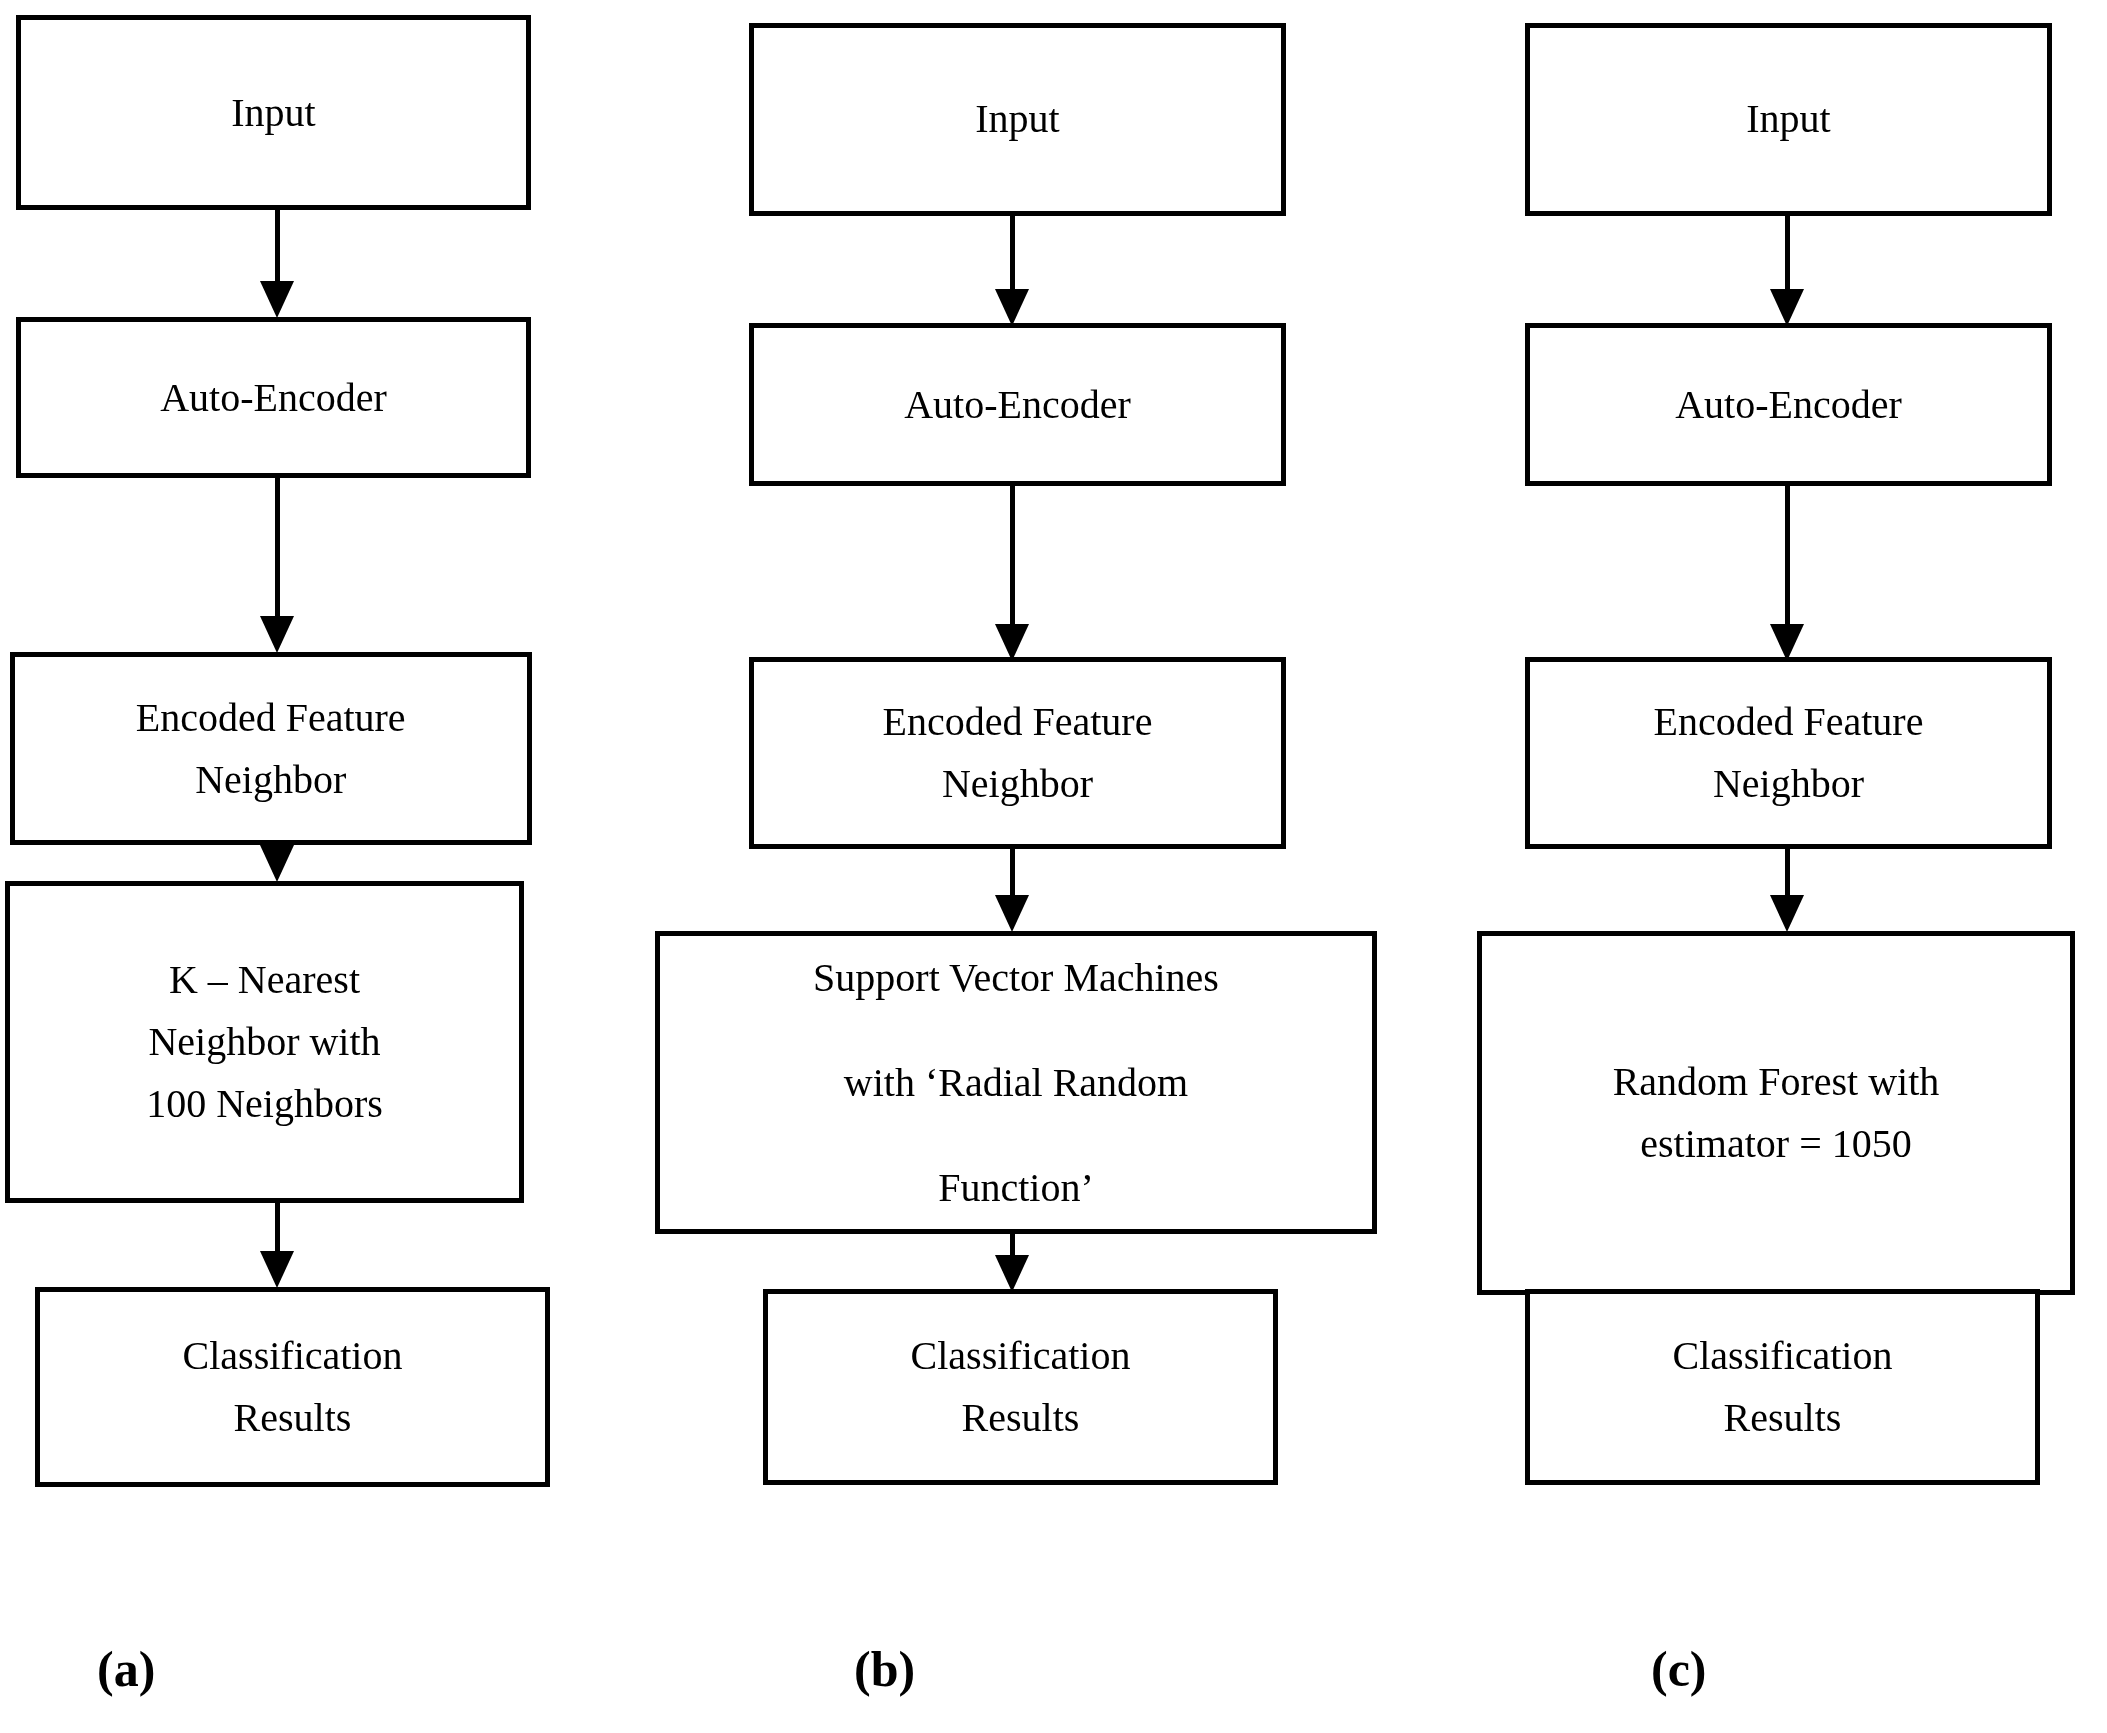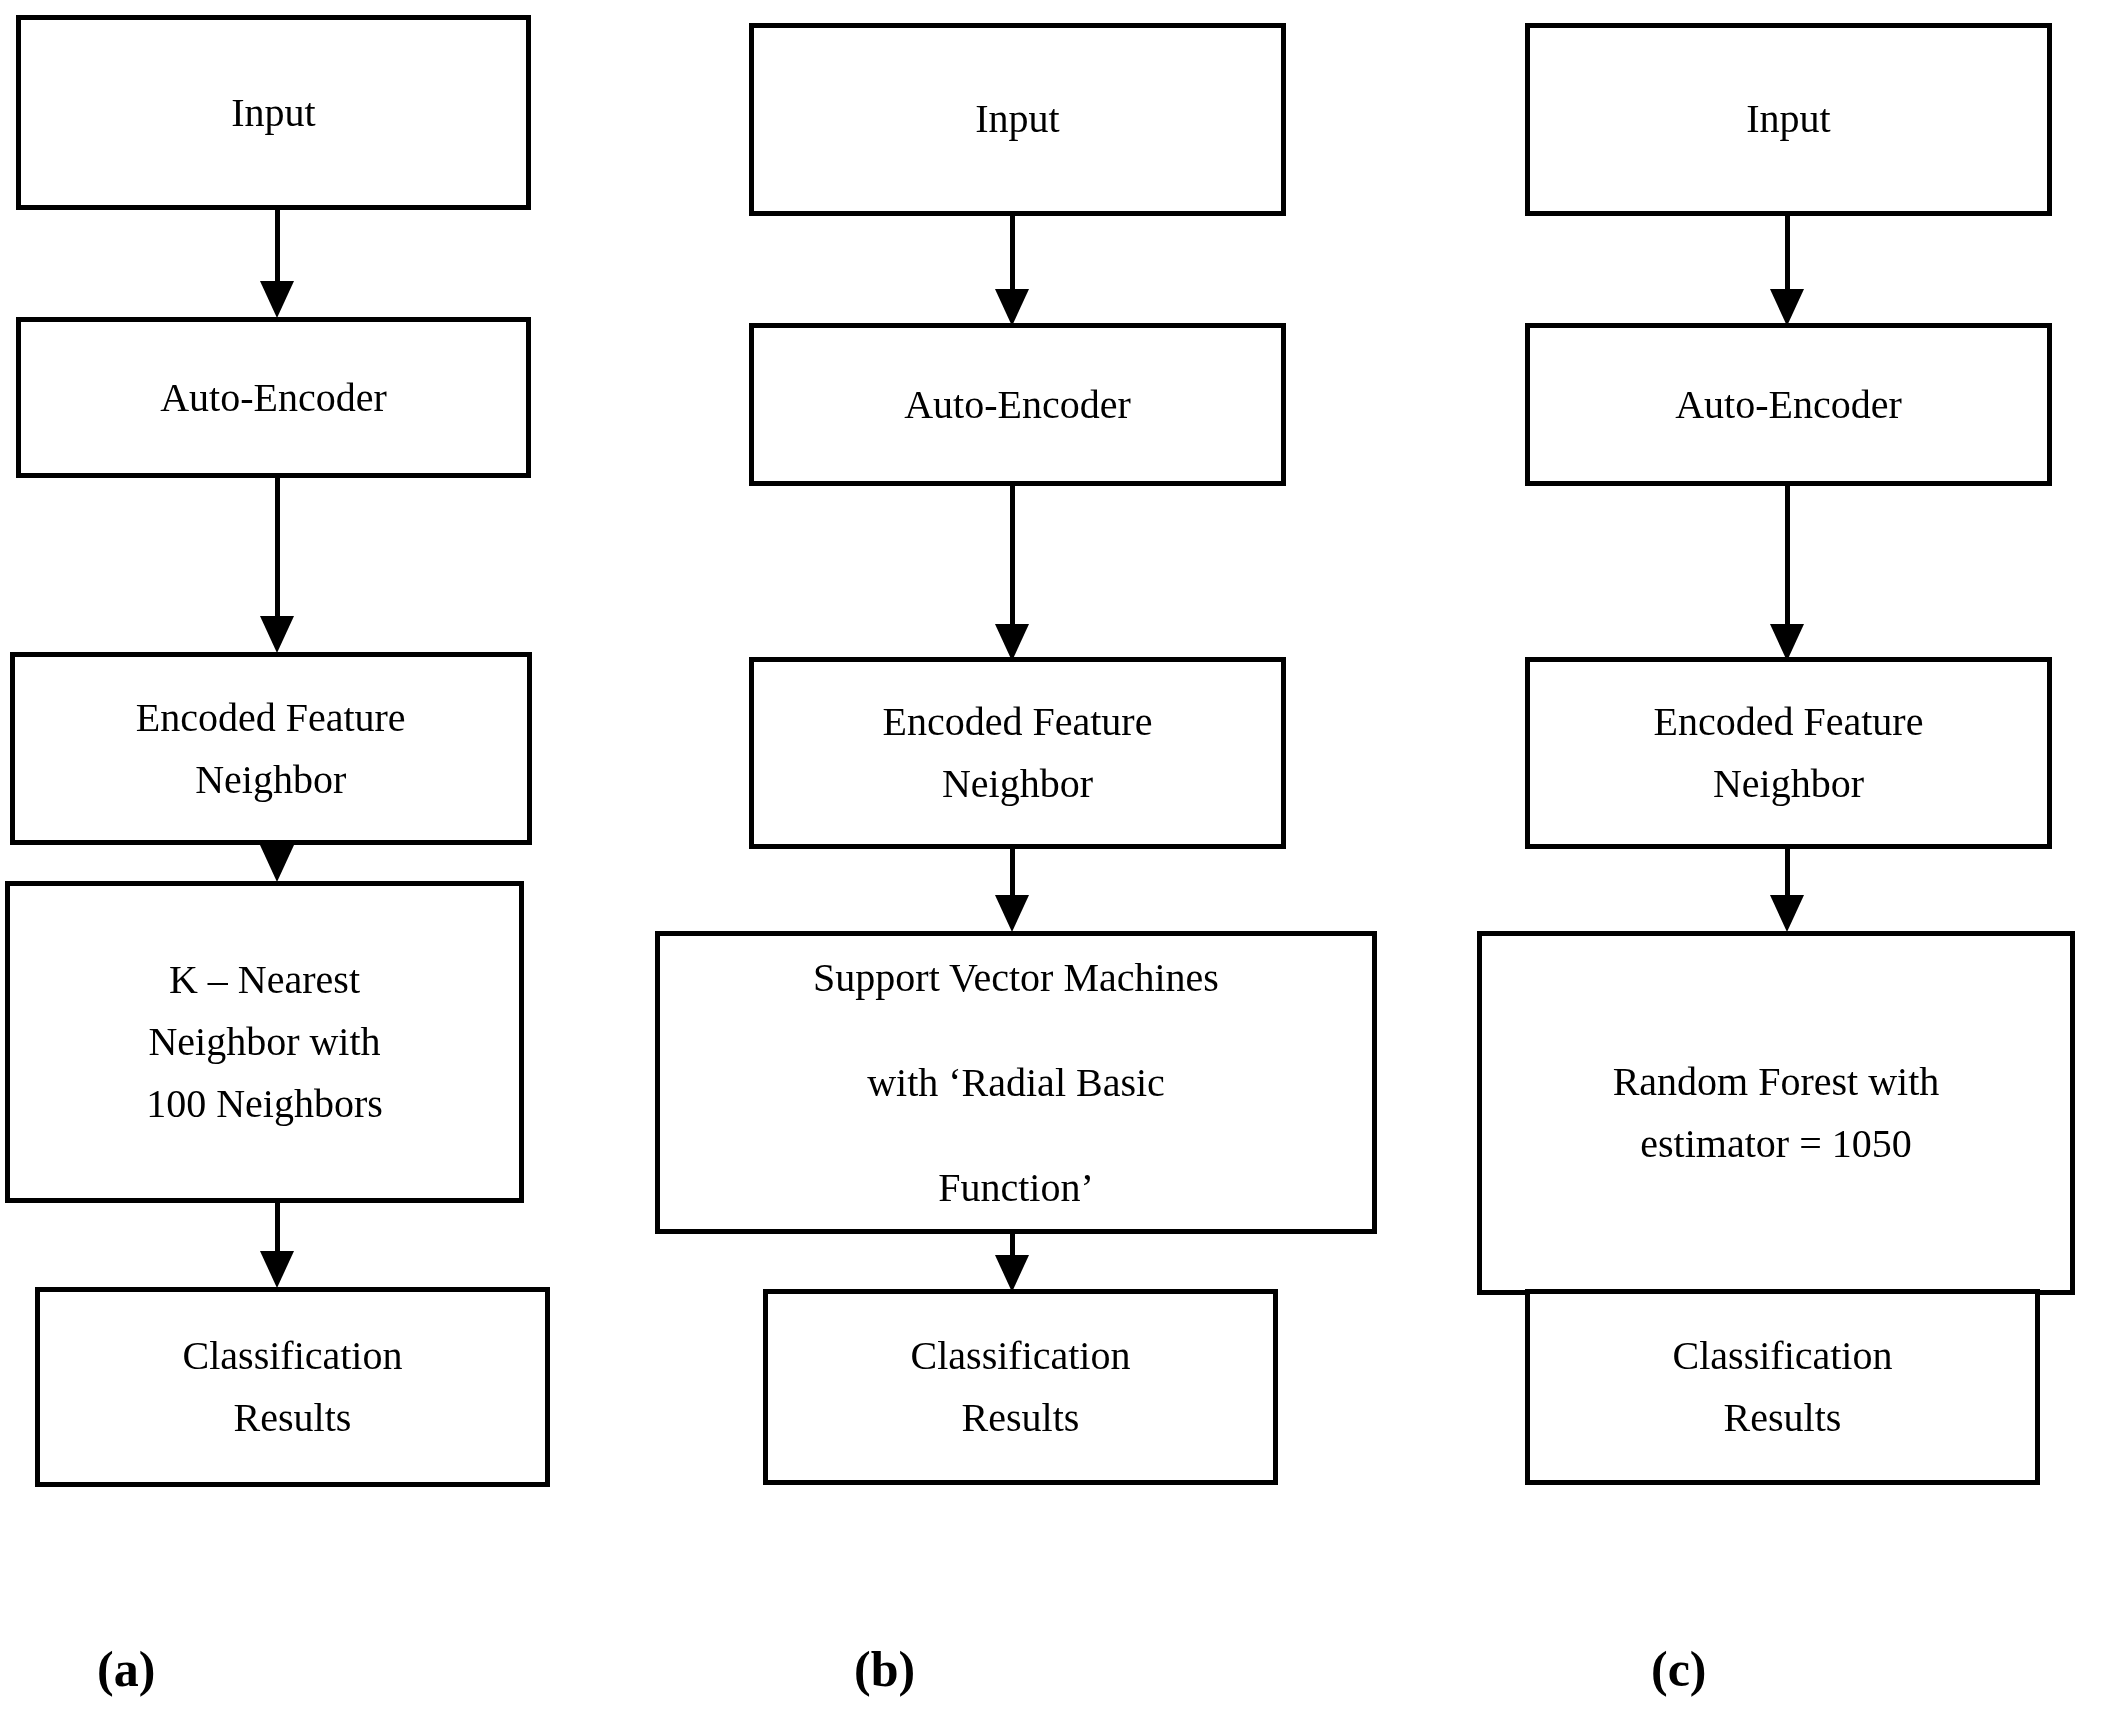--- a/index.html
+++ b/index.html
@@ -123,21 +123,21 @@
     </div>
     <div class="node" style="left: 749px; top: 323px; width: 537px; height: 163px;">
       <span class="line">Auto-Encoder</span>
     </div>
     <div class="node" style="left: 749px; top: 657px; width: 537px; height: 192px;">
       <span class="line">Encoded Feature</span>
       <span class="line">Neighbor</span>
     </div>
     <div class="node" style="left: 655px; top: 931px; width: 722px; height: 303px; gap: 43px;">
       <span class="line">Support Vector Machines</span>
-      <span class="line">with ‘Radial Basic</span>
+      <span class="line">with ‘Radial Random</span>
       <span class="line">Function’</span>
     </div>
     <div class="node" style="left: 763px; top: 1289px; width: 515px; height: 196px;">
       <span class="line">Classification</span>
       <span class="line">Results</span>
     </div>
     <div class="panel-label" style="left: 854px; top: 1640px;">(b)</div>
     <div class="connector" style="left: 1785px; top: 216px; width: 4.5px; height: 111px;">
       <div class="shaft" style="height: 79px;"></div>
       <div class="head" style="top: 73px;"></div>

